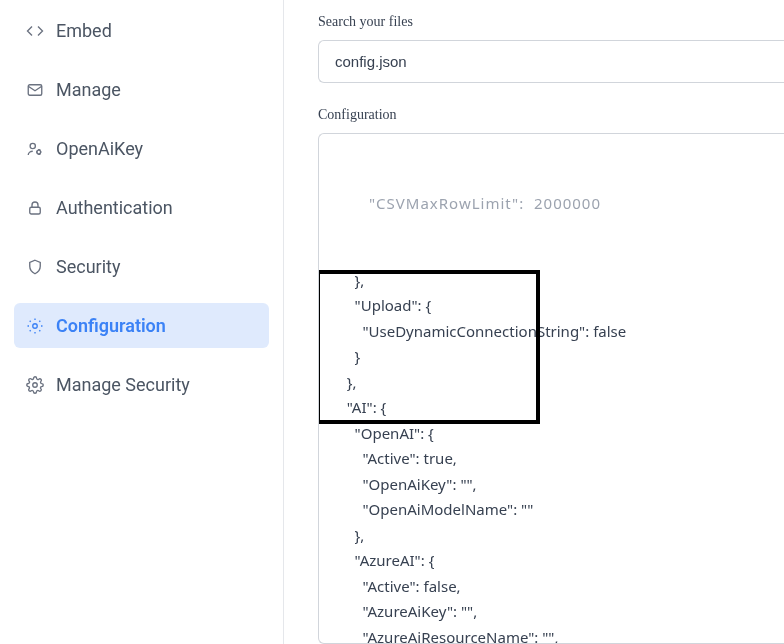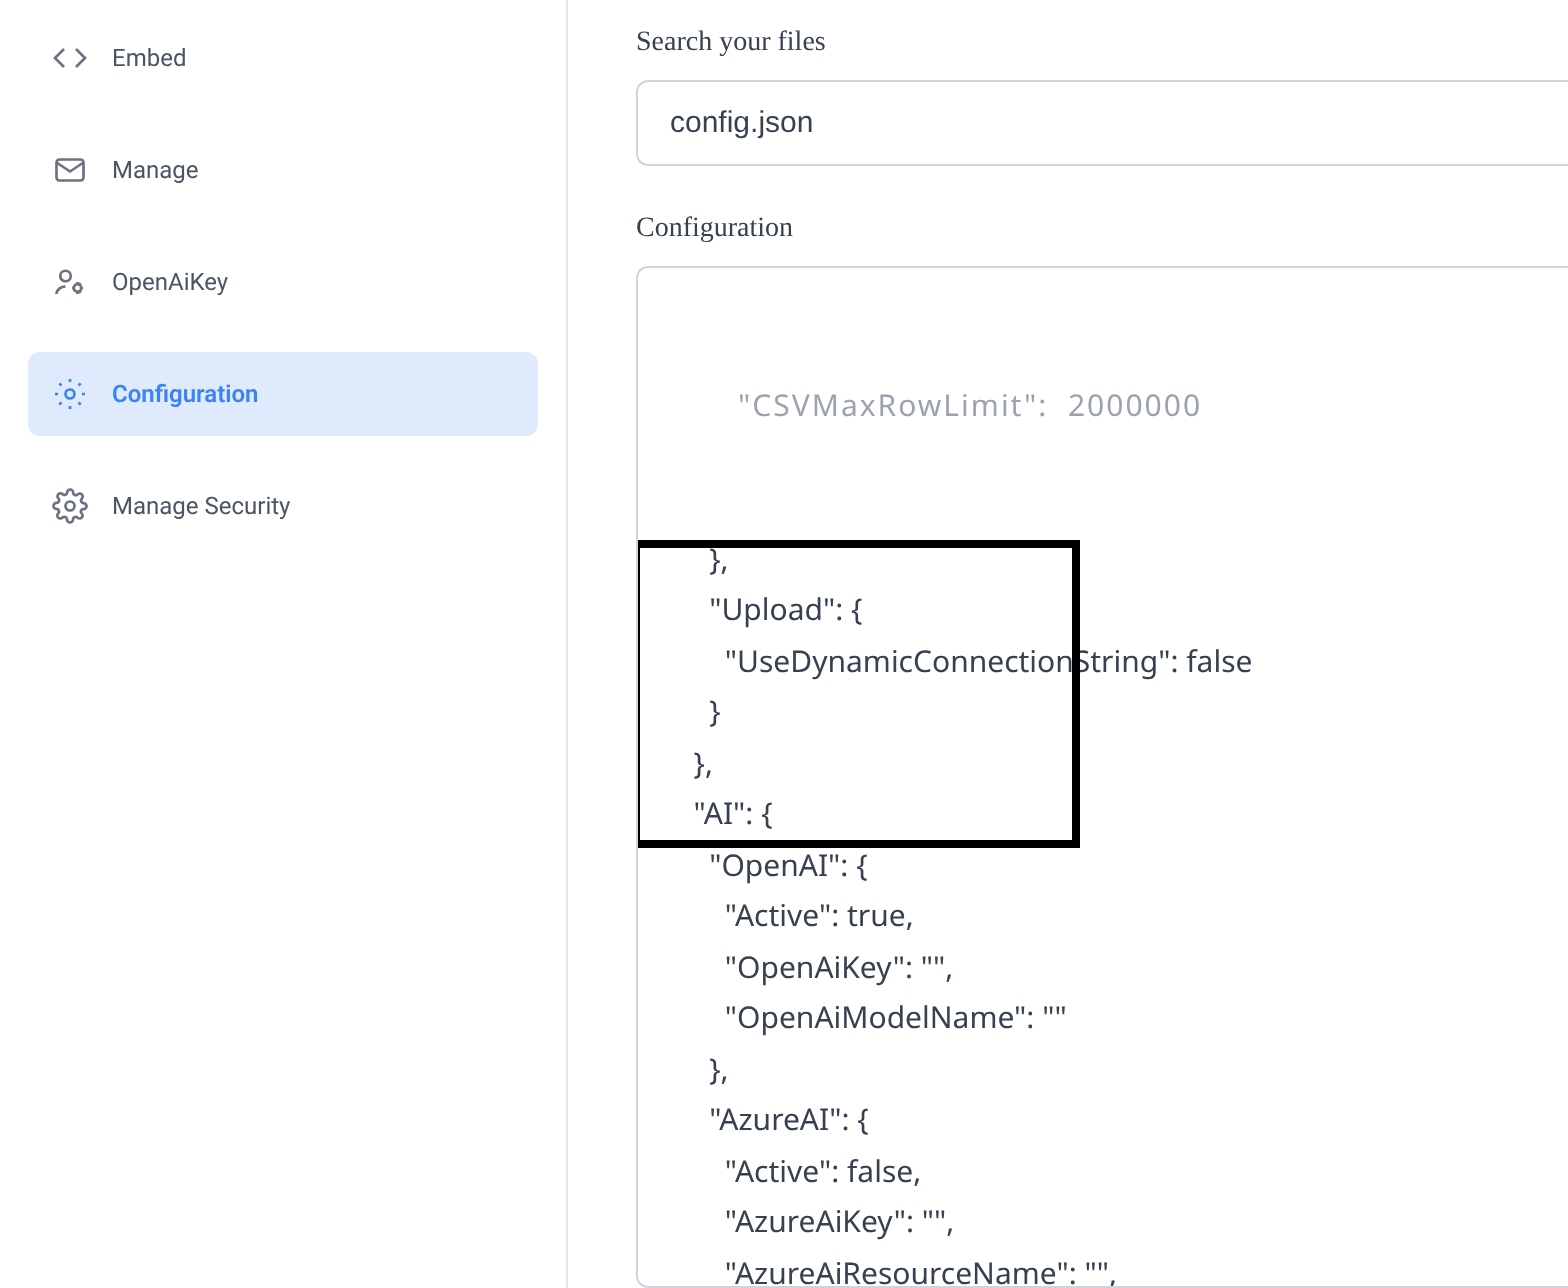--- a/index.html
+++ b/index.html
@@ -21,21 +21,21 @@
     }
     .sidebar-item {
       display: flex;
       align-items: center;
       gap: 12px;
       padding: 12px 12px;
       border-radius: 6px;
       cursor: pointer;
       margin-bottom: 14px;
       color: #4b5563;
-      font-size: 12px;
+      font-size: 18px;
       text-align: center;
     }
     .sidebar-item.active {
       background: #dfeafd;
       color: #3b82f6;
       font-weight: 600;
     }
     .sidebar-item .icon {
       width: 18px;
       height: 18px;
@@ -135,21 +135,38 @@
       <svg viewBox="0 0 24 24">
           <circle cx="9" cy="8" r="3.5"></circle>
           <path d="M3 20c0-3 3-5 6-5"></path>
           <circle cx="17" cy="16" r="2.5"></circle>
           <path d="M17 12v1.5M17 18.5V20M13.5 16H15M19 16h1.5M14.8 13.8l1 1M18.2 18.2l1 1M14.8 18.2l1-1M18.2 13.8l1-1"></path>
         </svg>
     </span>
     <span>OpenAiKey</span>
   </div>
 
-
+  <div class="sidebar-item">
+    <span class="icon">
+      <svg viewBox="0 0 24 24">
+          <rect x="5" y="11" width="14" height="9" rx="2"></rect>
+          <path d="M8 11V8a4 4 0 0 1 8 0v3"></path>
+        </svg>
+    </span>
+    <span>Authentication</span>
+  </div>
+
+  <div class="sidebar-item">
+    <span class="icon">
+      <svg viewBox="0 0 24 24">
+          <path d="M12 3l7 3v5c0 5-3 8-7 10-4-2-7-5-7-10V6l7-3z"></path>
+        </svg>
+    </span>
+    <span>Security</span>
+  </div>
 
 
   <div class="sidebar-item active">
     <span class="icon">
       <svg viewBox="0 0 24 24">
           <circle cx="12" cy="12" r="3"></circle>
           <path d="M12 2v2M12 20v2M4.9 4.9l1.4 1.4M17.7 17.7l1.4 1.4M2 12h2M20 12h2M4.9 19.1l1.4-1.4M17.7 6.3l1.4-1.4"></path>
         </svg>
     </span>
     <span>Configuration</span>

